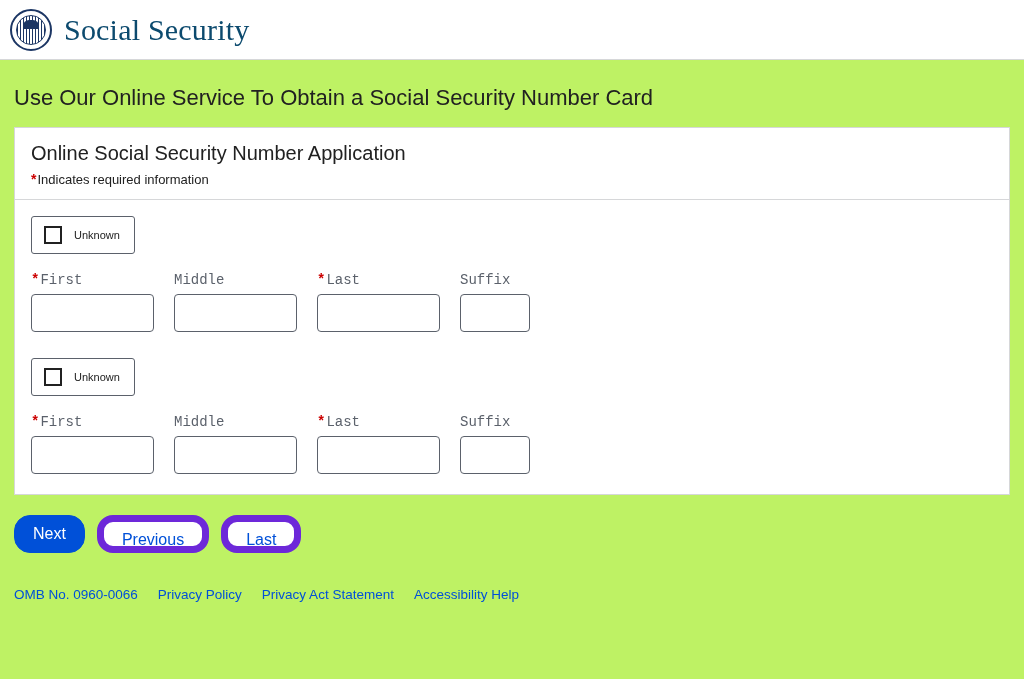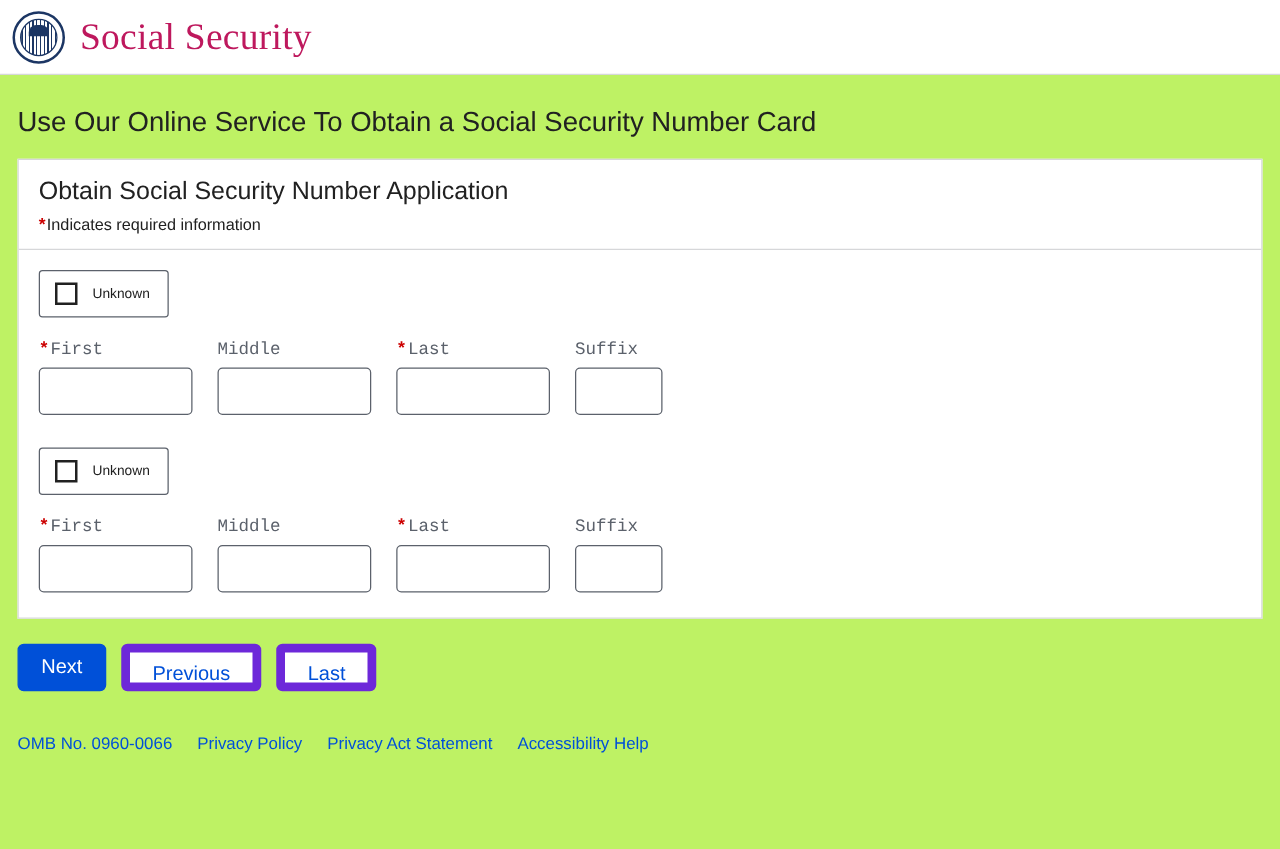--- a/index.html
+++ b/index.html
@@ -42,21 +42,21 @@
   .seal::after {
     content: "";
     position: absolute;
     left: 11px; top: 9px; right: 11px; height: 9px;
     background: #1c3664;
     border-radius: 6px 6px 0 0;
   }
   .brand {
     font-family: "Liberation Serif", serif;
     font-size: 30px;
-    color: #be185d;
+    color: #0c4a6e;
     letter-spacing: 0.2px;
   }
 
   
   .page-band {
     background: #bef264;
     padding: 25px 0 0 0;
     height: 676px;
   }
   .page-title {
@@ -155,21 +155,21 @@
   .section-gap { height: 26px; }
 
   
   .btn-row {
     margin: 20px 14px 0 14px;
     display: flex;
     gap: 12px;
   }
   .btn {
     font-size: 16px;
-    border-radius: 5px;
+    border-radius: 16px;
     padding: 0 18px;
     height: 38px;
     line-height: 36px;
     cursor: pointer;
     font-family: "Liberation Sans", sans-serif;
   }
   .btn-primary {
     background: #0050d8;
     color: #ffffff;
     border: 1px solid #0050d8;
@@ -204,21 +204,21 @@
   <div class="brand">Social Security</div>
 </div>
 
 <div class="page-band">
 
   <h1 class="page-title">Use Our Online Service To Obtain a Social Security Number Card</h1>
 
   <div class="card">
 
     <div class="card-head">
-      <h2 class="card-title">Obtain Social Security Number Application</h2>
+      <h2 class="card-title">Online Social Security Number Application</h2>
       <div class="req-note">
         <span class="star">*</span><span>Indicates required information</span>
       </div>
     </div>
 
     <div class="card-body">
 
       
 
       <div class="unknown-box">

